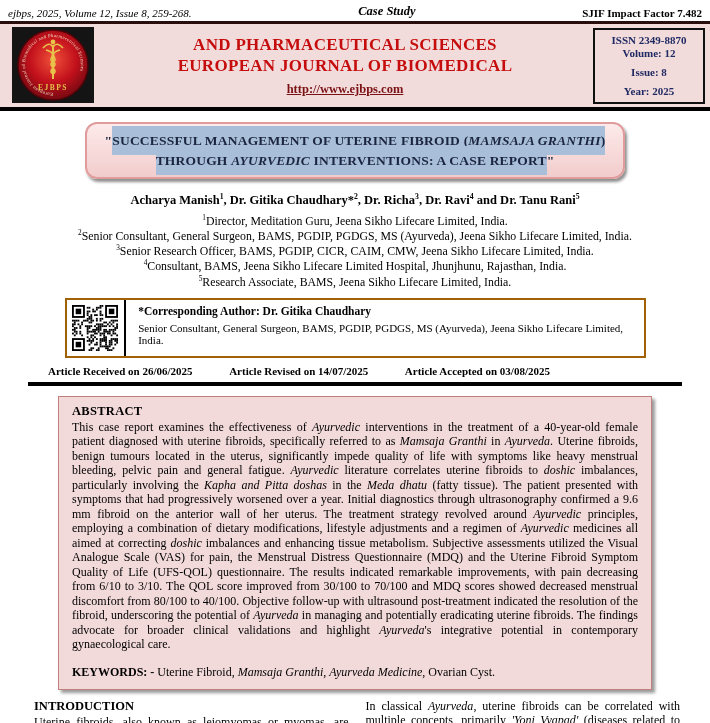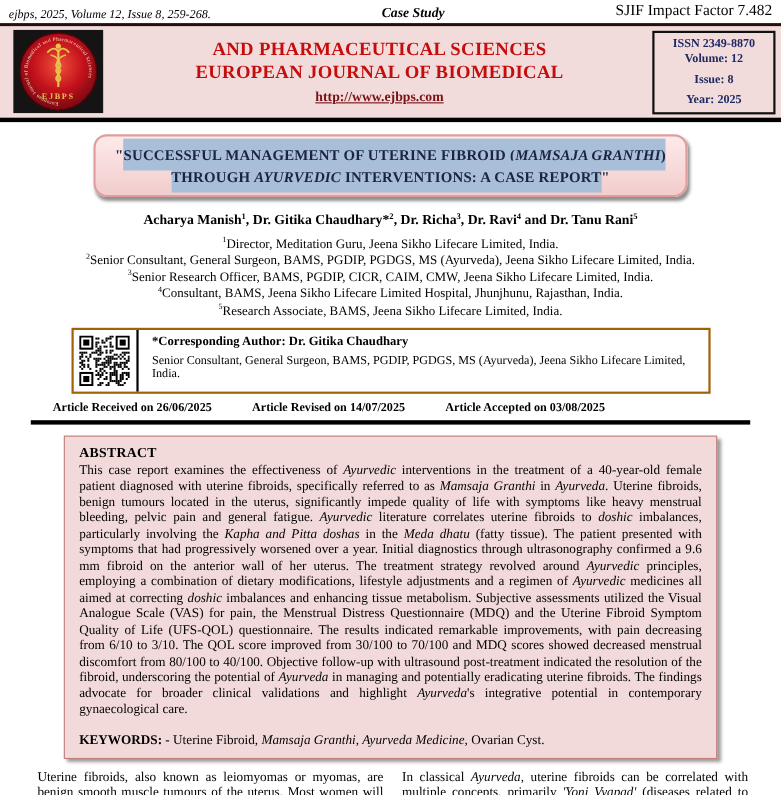--- a/index.html
+++ b/index.html
@@ -10,21 +10,21 @@
   sup{font-size:0.62em;vertical-align:super;line-height:0;}
   i{font-style:italic;}
 
   
   .topbar{
     display:flex;justify-content:space-between;align-items:flex-end;
     padding:3px 8px 2px 8px;border-bottom:3px solid #2a0d0d;height:16px;
   }
   .topbar .cite{font-style:italic;font-size:11px;}
   .topbar .ctype{font-weight:bold;font-style:italic;font-size:12.5px;}
-  .topbar .sjif{font-weight:normal;font-size:14px;}
+  .topbar .sjif{font-weight:bold;font-size:11px;}
 
   
   .band{
     position:relative;height:83px;background:#f2dbdb;border-bottom:4px solid #000;
   }
   .logo-wrap{position:absolute;left:12px;top:3px;width:82px;height:76px;}
   .band-center{
     position:absolute;left:110px;right:130px;top:0;height:100%;
     display:flex;flex-direction:column;justify-content:center;align-items:center;
   }
@@ -405,18 +405,19 @@
 <div class="abstract-box">
   <h2>ABSTRACT</h2>
   <div class="abstract-body">This case report examines the effectiveness of <i>Ayurvedic</i> interventions in the treatment of a 40-year-old female patient diagnosed with uterine fibroids, specifically referred to as <i>Mamsaja Granthi</i> in <i>Ayurveda</i>. Uterine fibroids, benign tumours located in the uterus, significantly impede quality of life with symptoms like heavy menstrual bleeding, pelvic pain and general fatigue. <i>Ayurvedic</i> literature correlates uterine fibroids to <i>doshic</i> imbalances, particularly involving the <i>Kapha and Pitta doshas</i> in the <i>Meda dhatu</i> (fatty tissue). The patient presented with symptoms that had progressively worsened over a year. Initial diagnostics through ultrasonography confirmed a 9.6 mm fibroid on the anterior wall of her uterus. The treatment strategy revolved around <i>Ayurvedic</i> principles, employing a combination of dietary modifications, lifestyle adjustments and a regimen of <i>Ayurvedic</i> medicines all aimed at correcting <i>doshic</i> imbalances and enhancing tissue metabolism. Subjective assessments utilized the Visual Analogue Scale (VAS) for pain, the Menstrual Distress Questionnaire (MDQ) and the Uterine Fibroid Symptom Quality of Life (UFS-QOL) questionnaire. The results indicated remarkable improvements, with pain decreasing from 6/10 to 3/10. The QOL score improved from 30/100 to 70/100 and MDQ scores showed decreased menstrual discomfort from 80/100 to 40/100. Objective follow-up with ultrasound post-treatment indicated the resolution of the fibroid, underscoring the potential of <i>Ayurveda</i> in managing and potentially eradicating uterine fibroids. The findings advocate for broader clinical validations and highlight <i>Ayurveda</i>'s integrative potential in contemporary gynaecological care.</div>
   <div class="keywords">
     <b>KEYWORDS: -</b><span> Uterine Fibroid, <i>Mamsaja Granthi</i>, <i>Ayurveda Medicine</i>, Ovarian Cyst.</span>
   </div>
 </div>
 
 <div class="columns">
   <div class="col">
+    <h3>INTRODUCTION</h3>
     <div>Uterine fibroids, also known as leiomyomas or myomas, are benign smooth muscle tumours of the uterus. Most women will develop at least one fibroid during their</div>
   </div>
   <div class="col">
     <div>In classical <i>Ayurveda</i>, uterine fibroids can be correlated with multiple concepts, primarily <i>'Yoni Vyapad'</i> (diseases related to female reproductive organs) and are referred to as  (growth in the uterus) in</div>
   </div>
 </div>
 
 </body></html>

